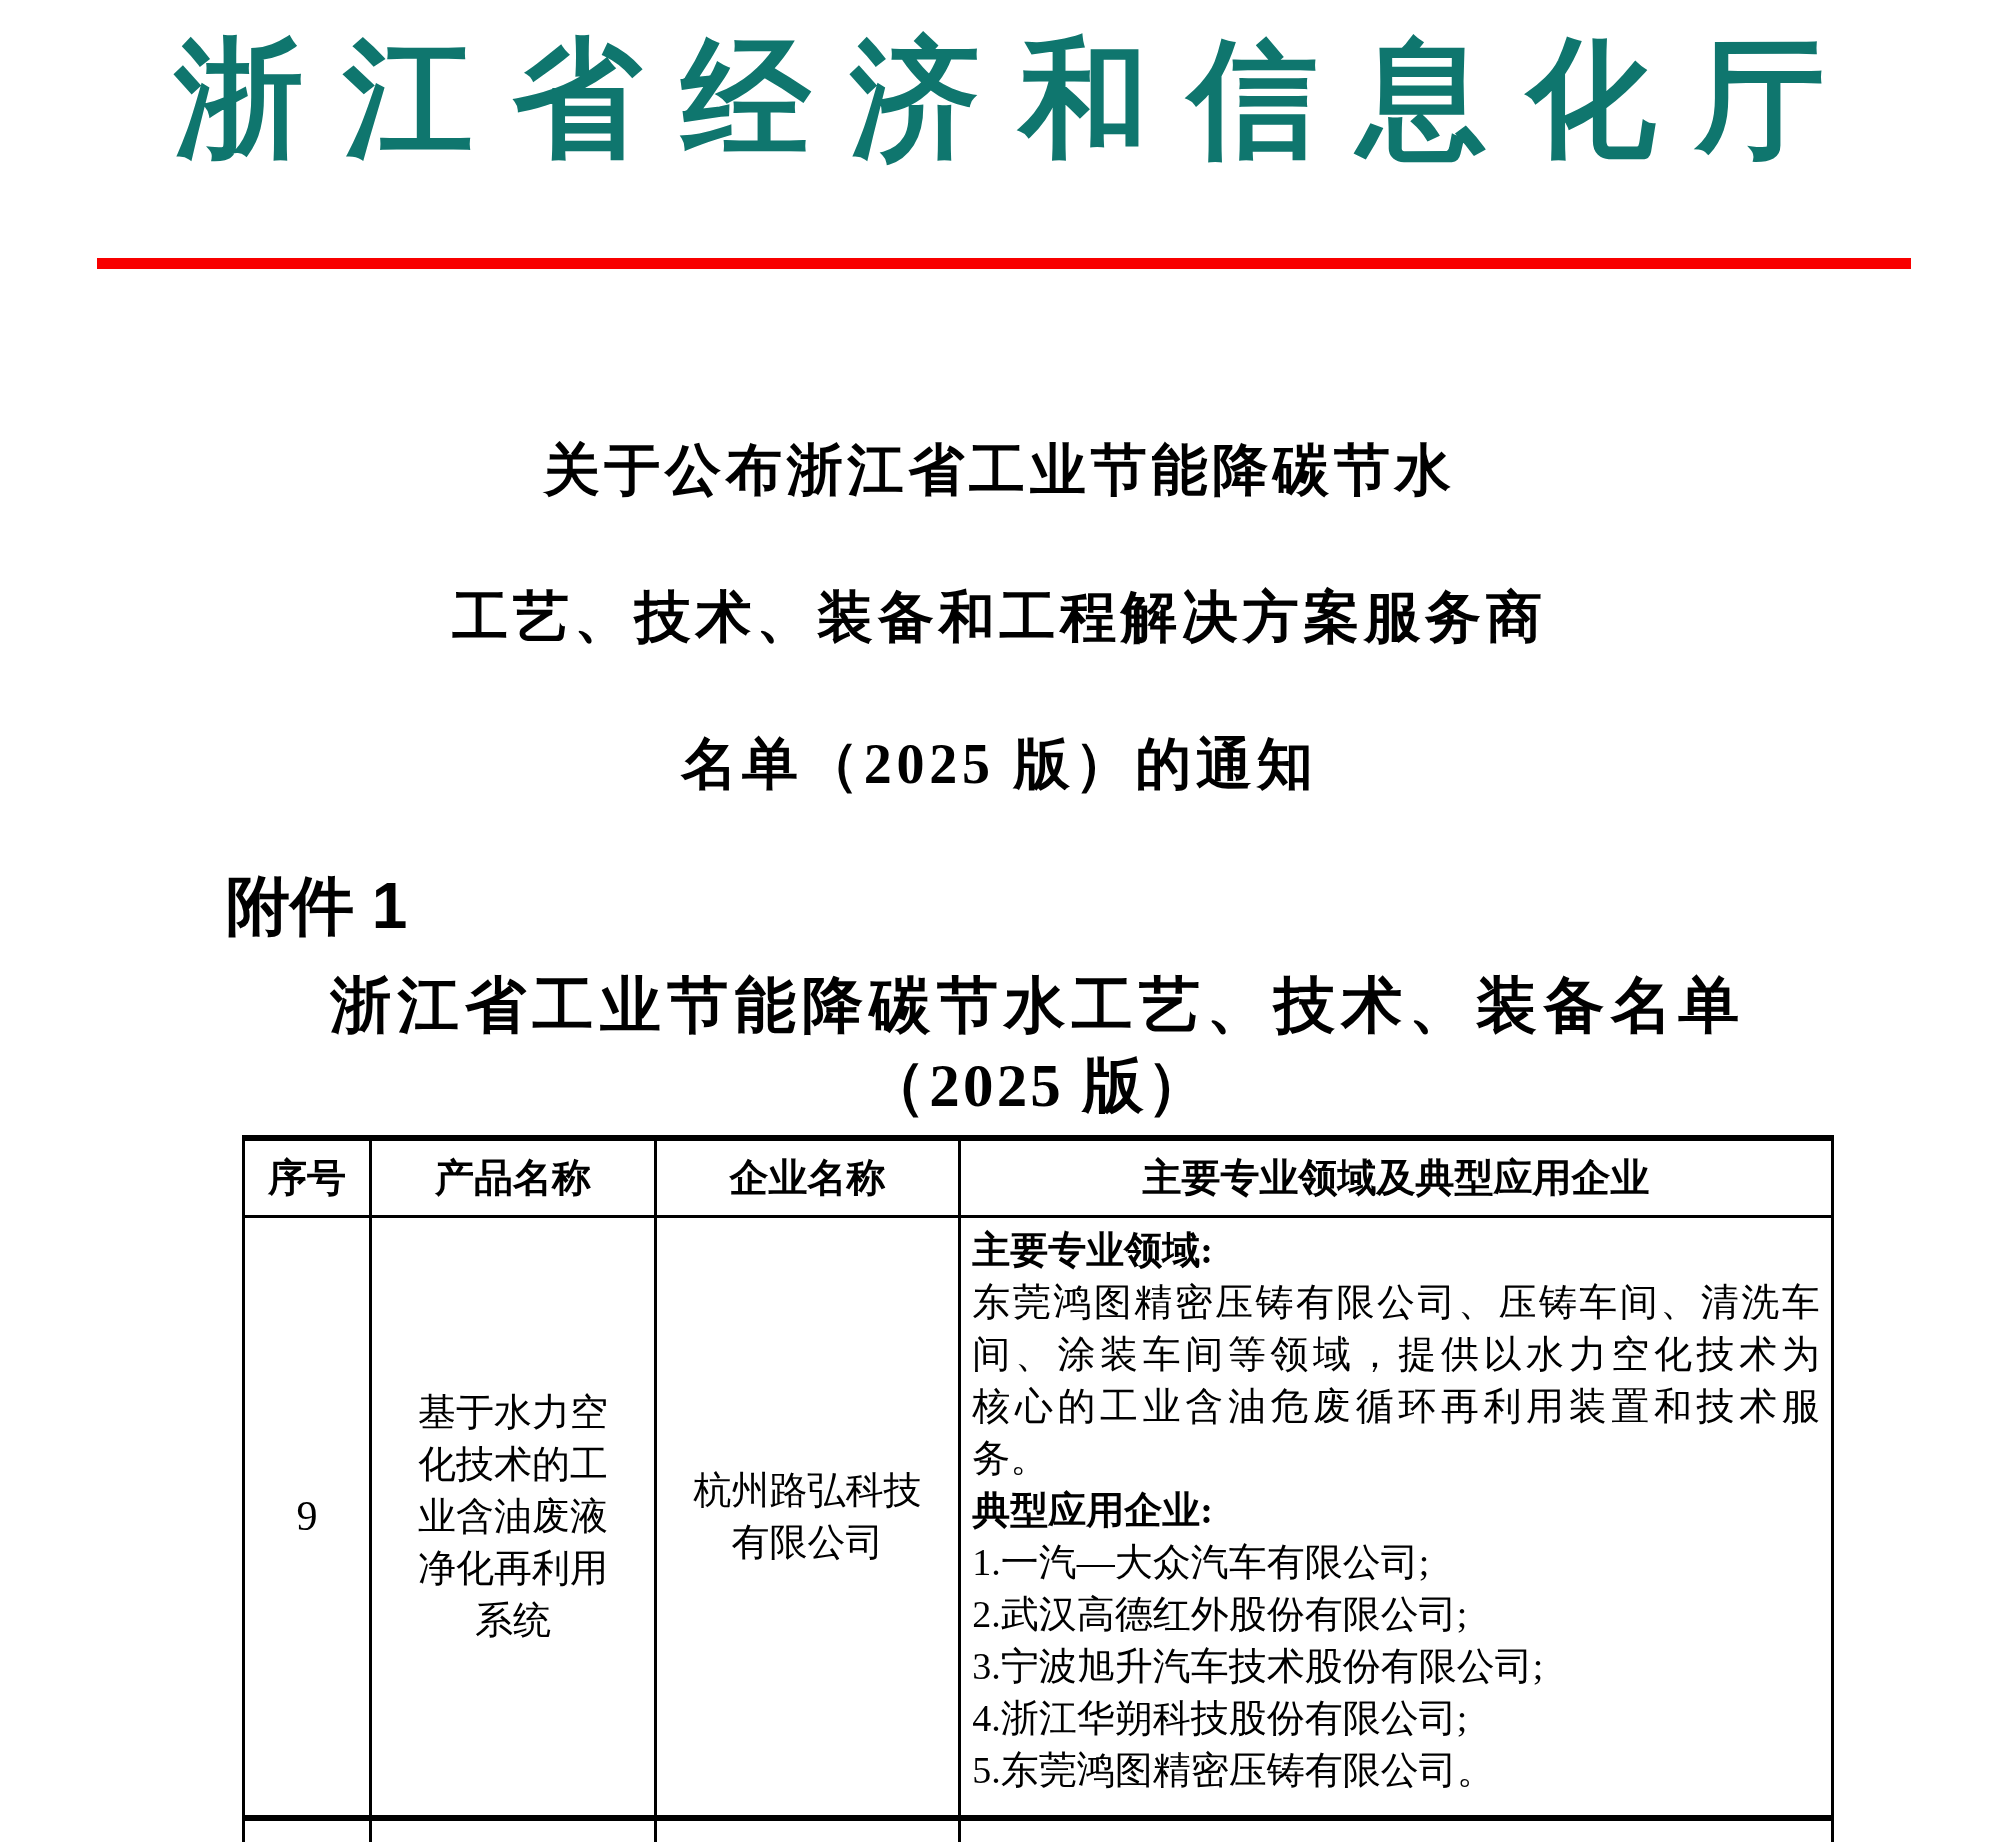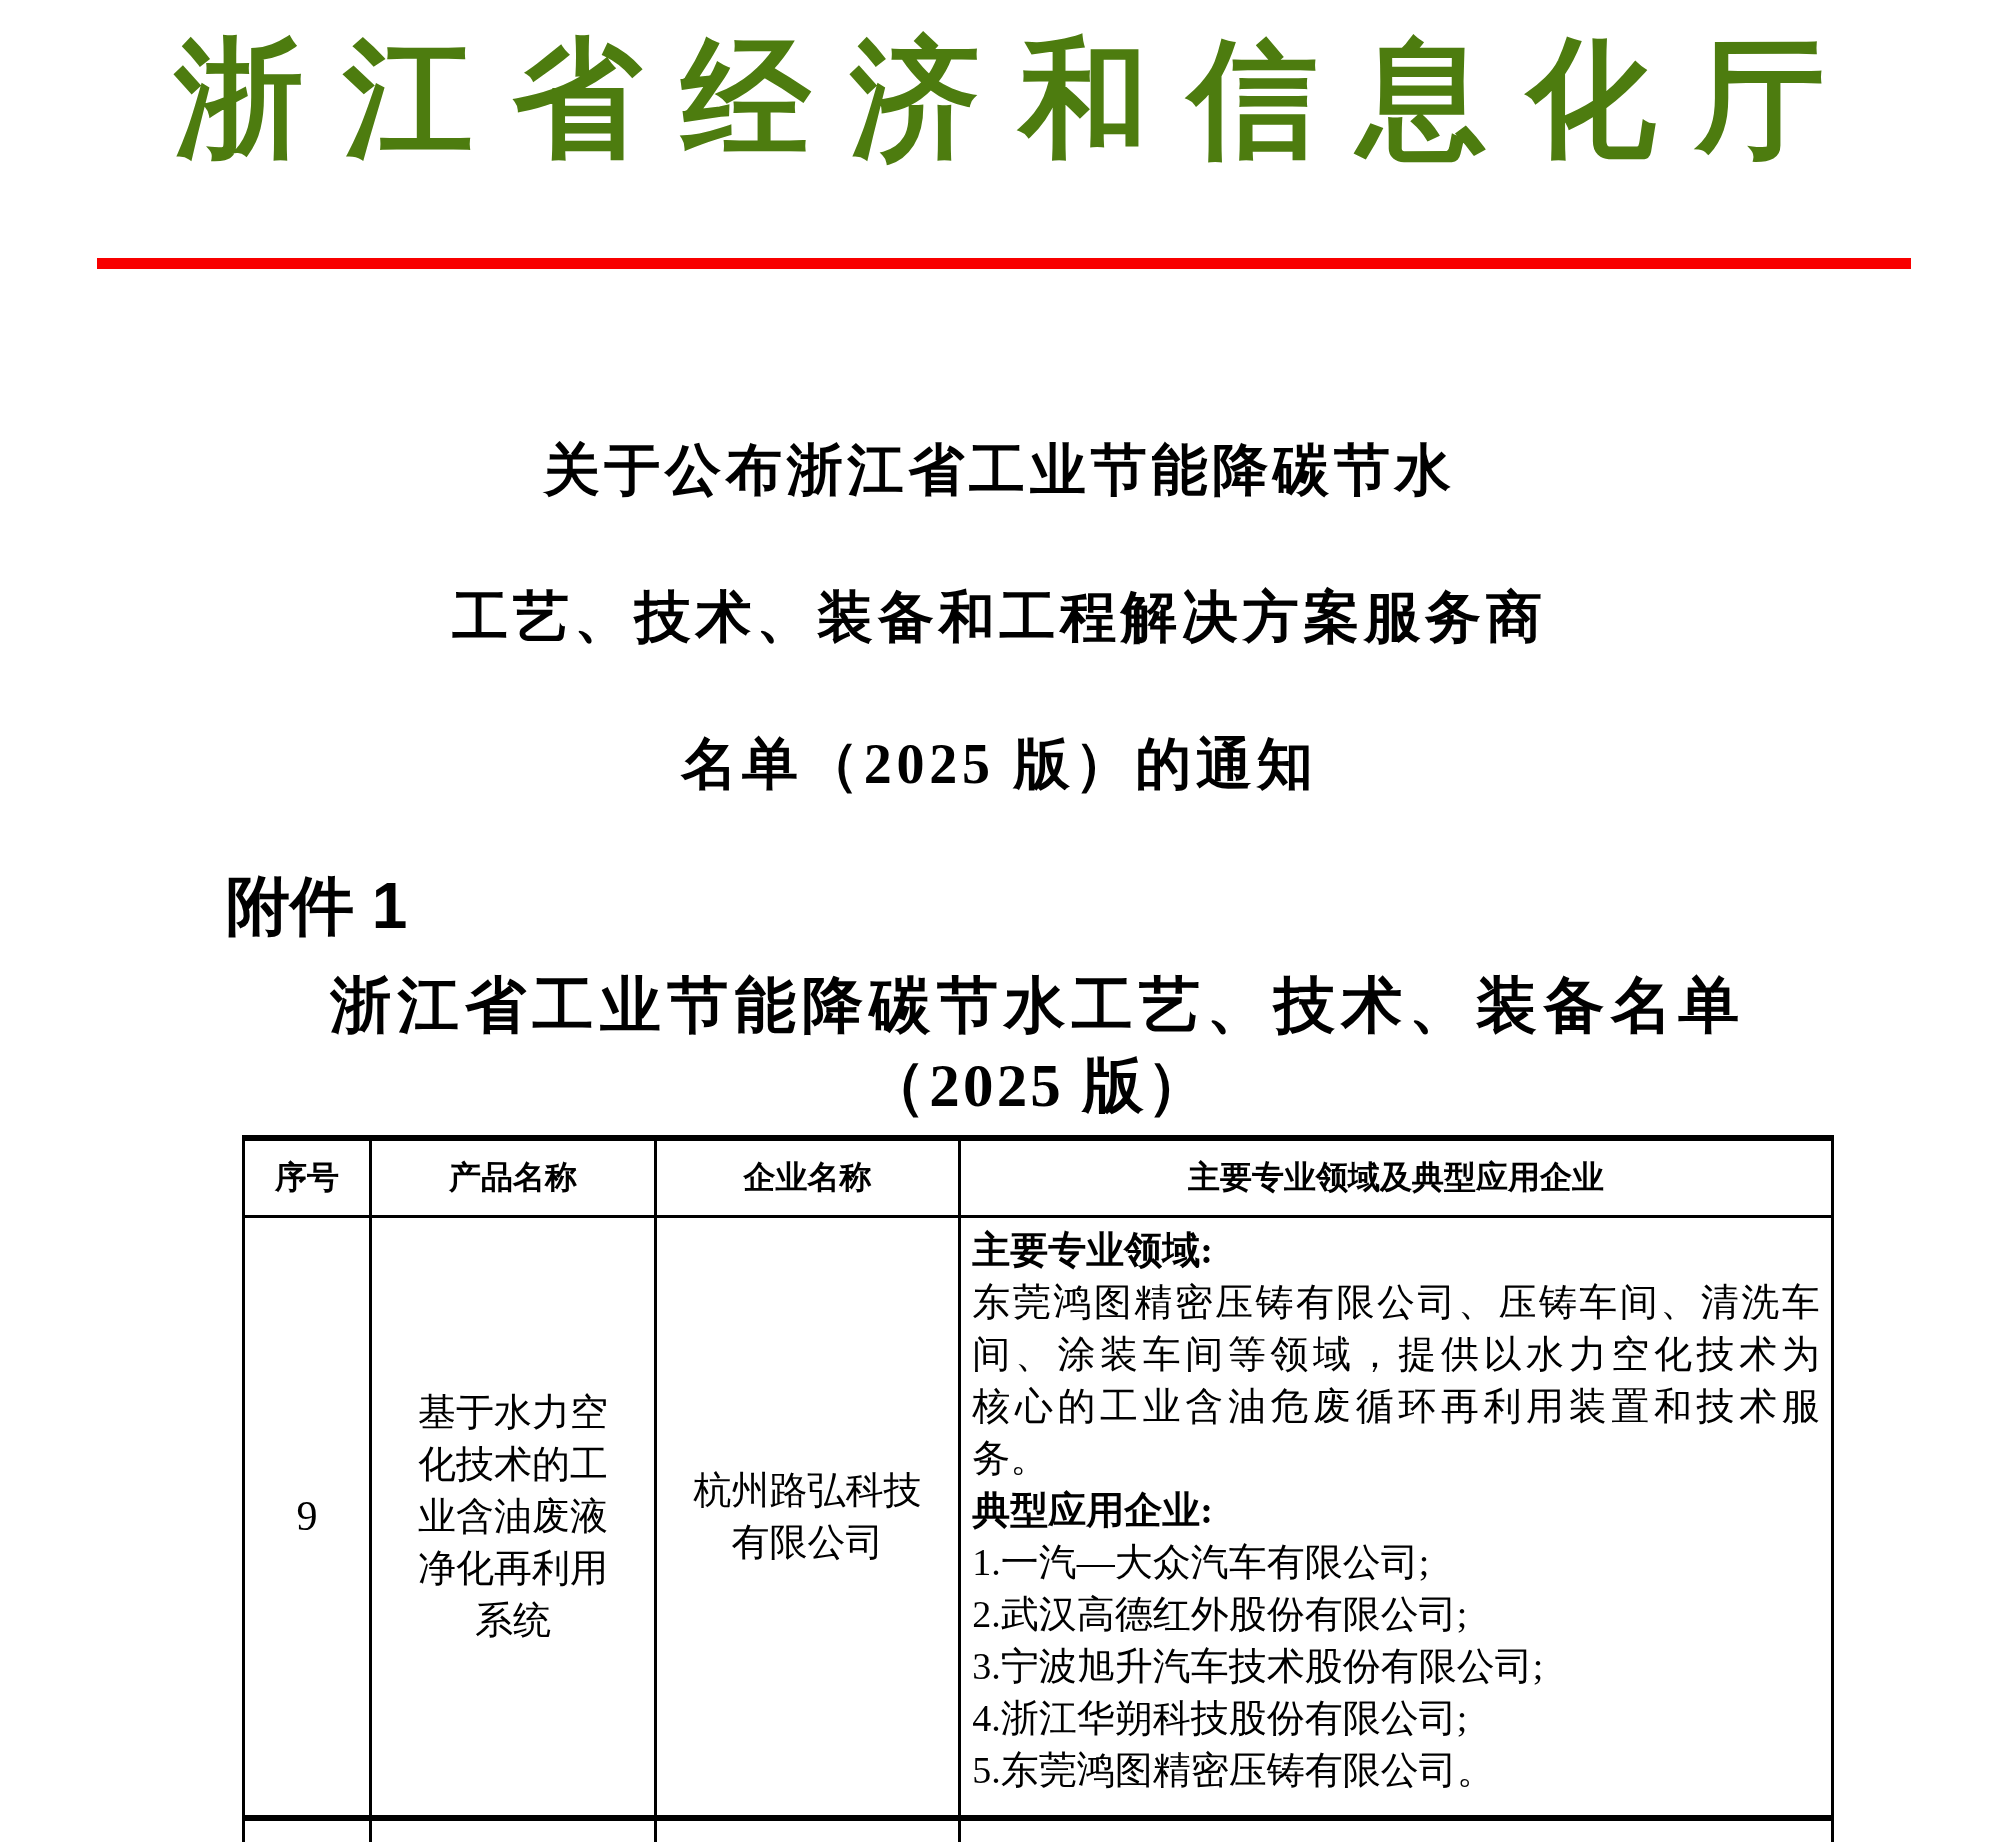--- a/index.html
+++ b/index.html
@@ -13,21 +13,21 @@
     font-family:"Liberation Serif","DejaVu Serif",serif;
   }
   
   .org-title {
     position:absolute;
     top:21px; left:0; width:100%;
     text-align:center;
     white-space:nowrap;
     font-size:129px;
     font-weight:bold;
-    color:#4d7c0f;
+    color:#0f766e;
     letter-spacing:40px;
     padding-left:40px;
     box-sizing:border-box;
     line-height:157px;
   }
   .red-rule {
     position:absolute;
     top:258px; left:97px;
     width:1814px; height:10.5px;
     background:#f80000;
@@ -80,21 +80,21 @@
     background:#fff;
   }
   .doc-table th, .doc-table td {
     border:3.2px solid #000;
     padding:0;
     overflow:hidden;
   }
   .doc-table thead th {
     border-top-width:6.4px;
     height:74px;
-    font-size:32px;
+    font-size:39px;
     font-weight:bold;
     text-align:center;
     vertical-align:middle;
   }
   .main-row td { border-bottom-width:6.4px; height:587px; }
   .cell-no {
     text-align:center;
     vertical-align:middle;
     font-size:42px;
   }

